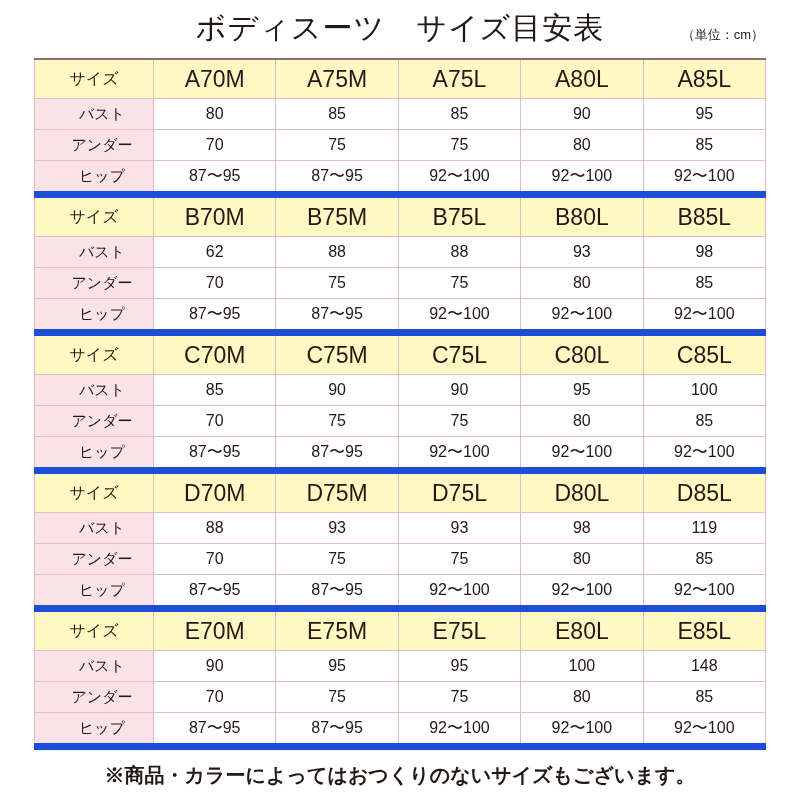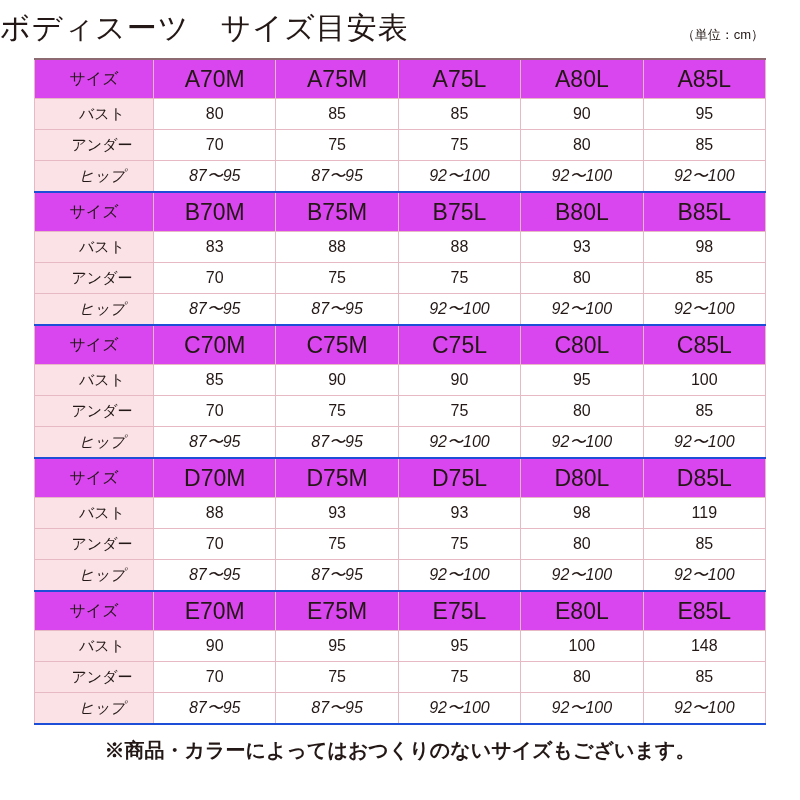--- a/index.html
+++ b/index.html
@@ -22,20 +22,21 @@
   }
   .title-row {
     position: relative;
     height: 56px;
   }
   .title {
     position: absolute;
     left: 0;
     right: 0;
     top: 8px;
+    text-align: center;
     font-size: 30px;
     letter-spacing: 1px;
     color: #231815;
   }
   .unit {
     position: absolute;
     right: 36px;
     top: 26px;
     font-size: 13px;
     color: #231815;
@@ -47,21 +48,21 @@
     table-layout: fixed;
   }
   table.size-table td {
     border: 1px solid #e6b9c4;
     text-align: center;
     color: #231815;
     padding: 0;
   }
   
   tr.head-row td {
-    background: #d946ef;
+    background: #fef9c3;
     font-size: 23px;
     height: 38px;
     line-height: 38px;
     border-top: 2px solid #8d6a72;
     border-bottom: 1px solid #e6b9c4;
   }
   tr.head-row td.label-cell {
     font-size: 16px;
   }
   tr.data-row td {
@@ -69,22 +70,21 @@
     line-height: 30px;
     font-size: 16px;
     background: #ffffff;
   }
   tr.data-row td.label-cell {
     background: #fae2e7;
     font-size: 15px;
     padding-left: 16px;
   }
   tr.data-row.last td {
-    border-bottom: 2px solid #1d4ed8;
-    font-style: italic;
+    border-bottom: 7px solid #1d4ed8;
   }
   td.label-cell {
     width: 118px;
   }
   .footnote {
     text-align: center;
     font-size: 20px;
     color: #231815;
     margin-top: 12px;
     font-weight: bold;
@@ -143,21 +143,21 @@
         <tr class="head-row">
           <td class="label-cell">サイズ</td>
           <td>B70M</td>
           <td>B75M</td>
           <td>B75L</td>
           <td>B80L</td>
           <td>B85L</td>
         </tr>
         <tr class="data-row">
           <td class="label-cell">バスト</td>
-          <td>83</td>
+          <td>62</td>
           <td>88</td>
           <td>88</td>
           <td>93</td>
           <td>98</td>
         </tr>
         <tr class="data-row">
           <td class="label-cell">アンダー</td>
           <td>70</td>
           <td>75</td>
           <td>75</td>

